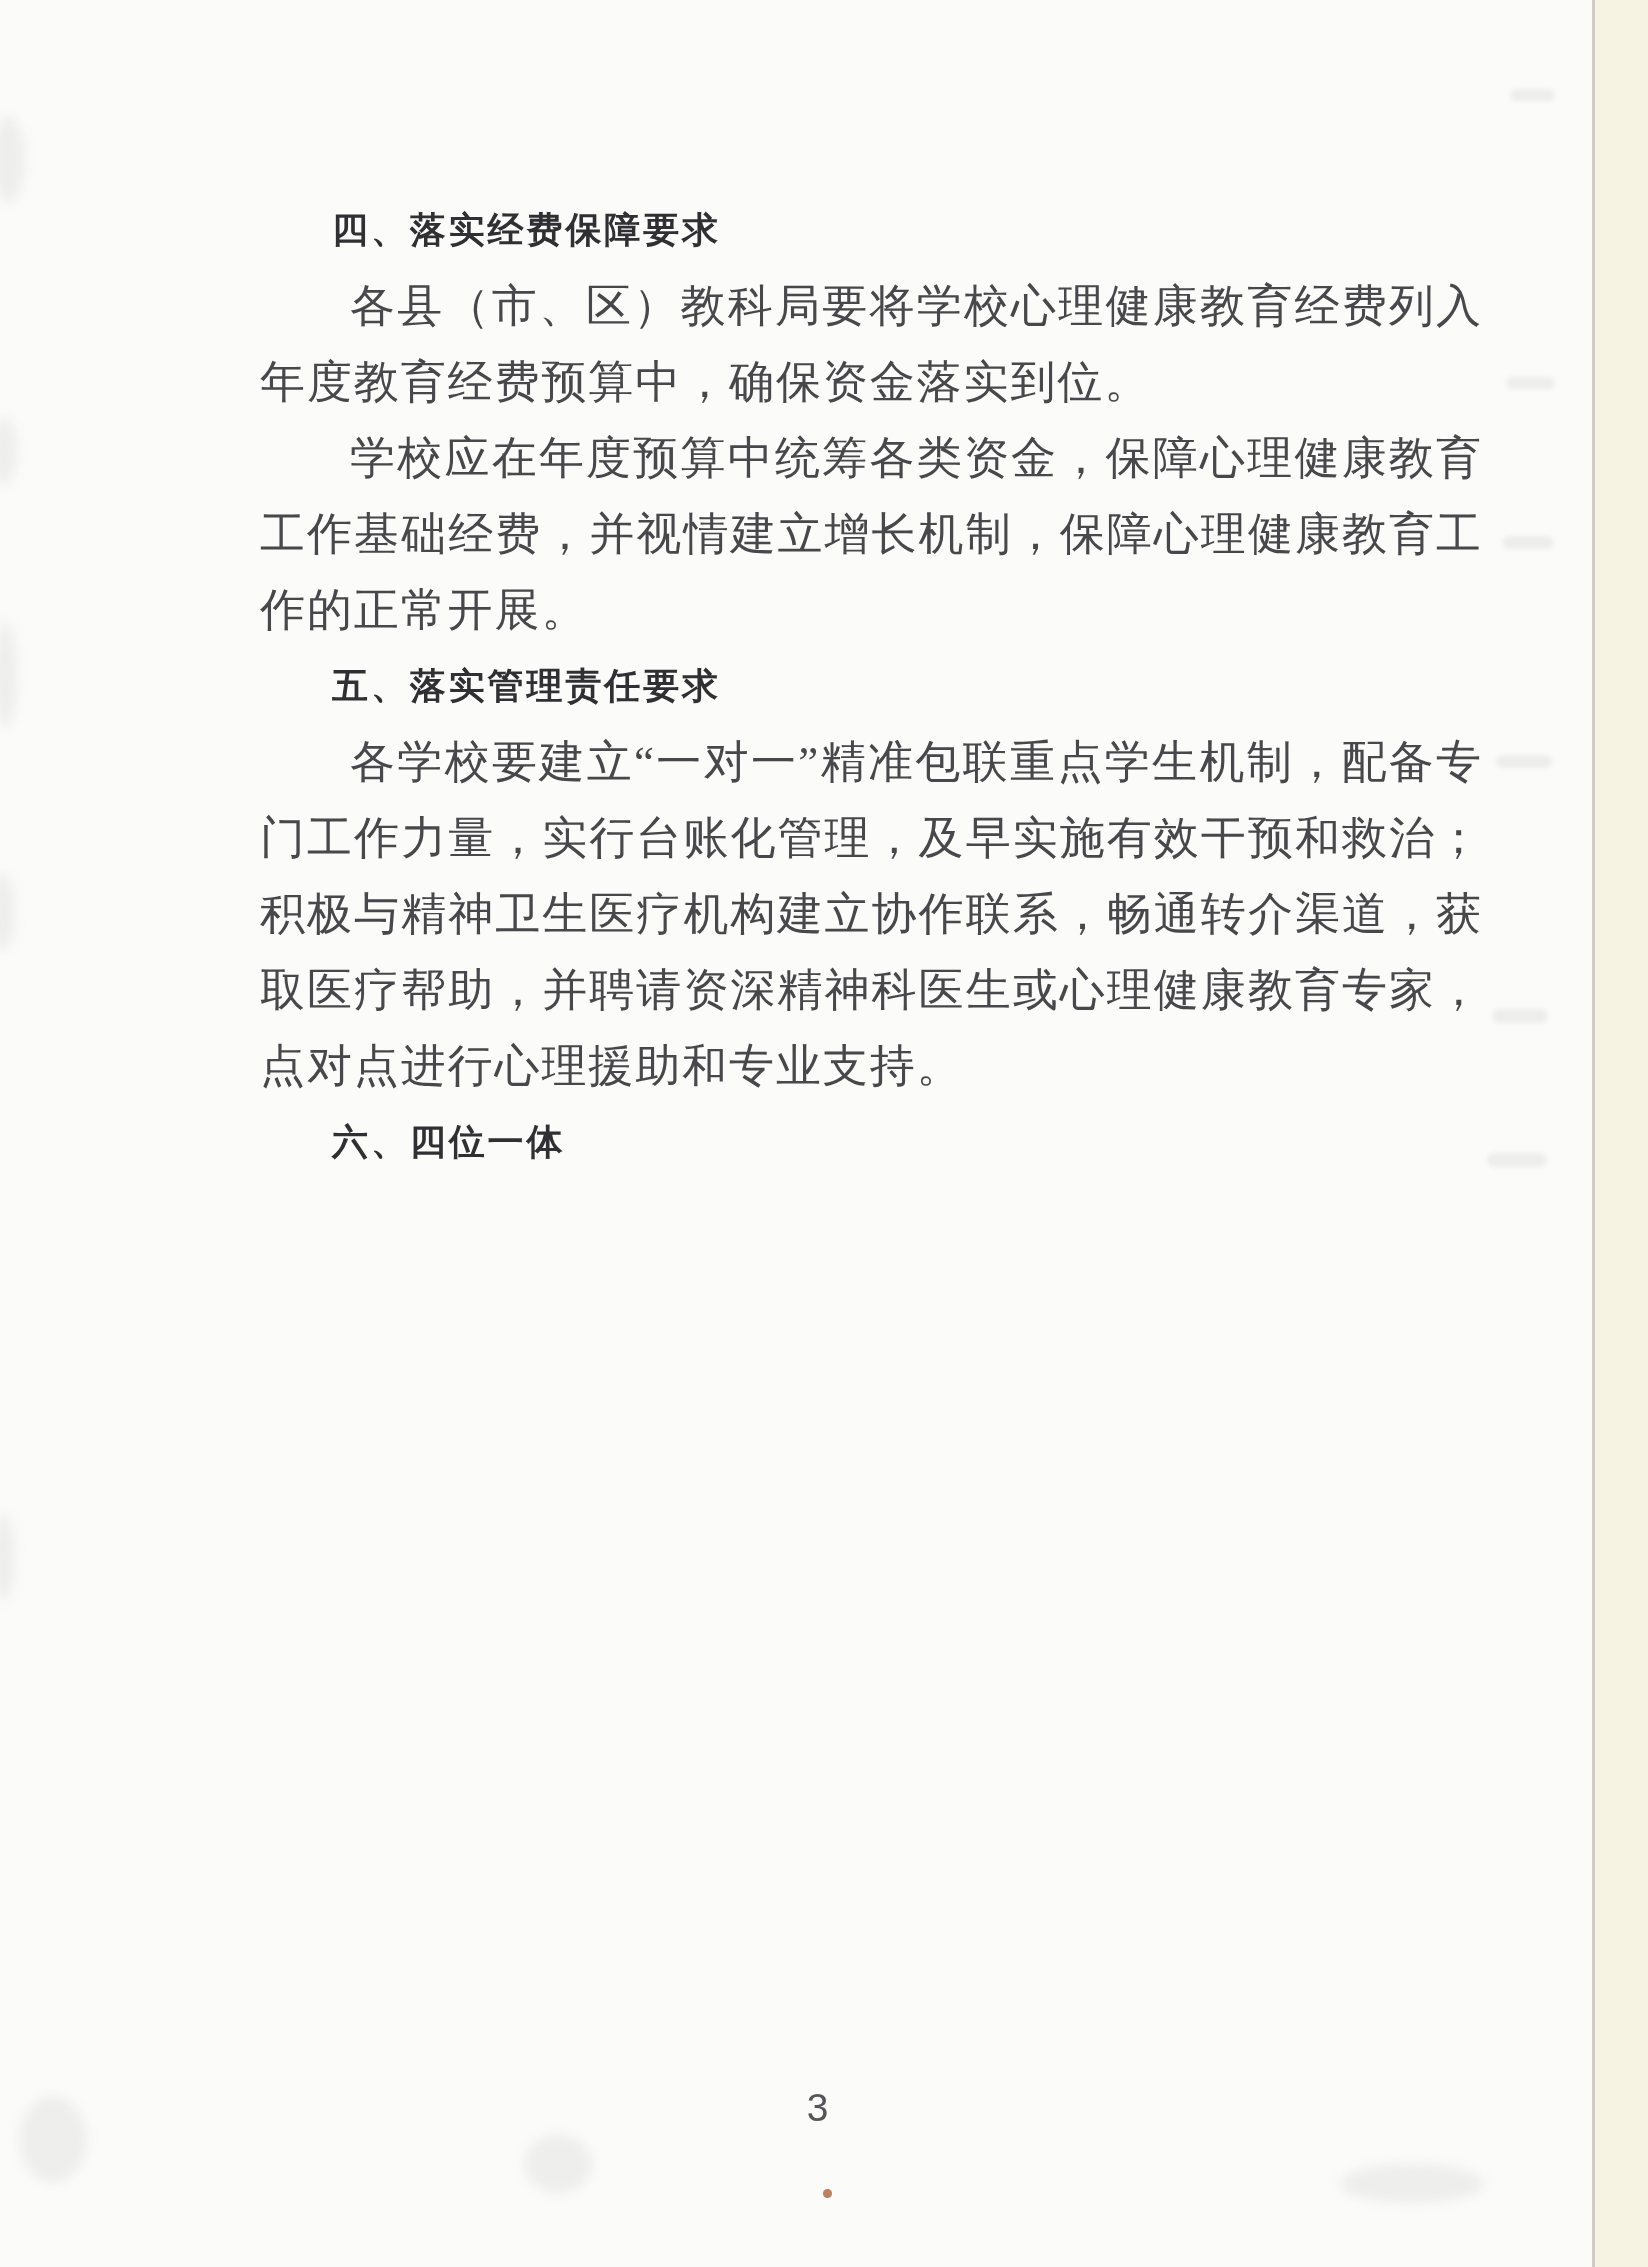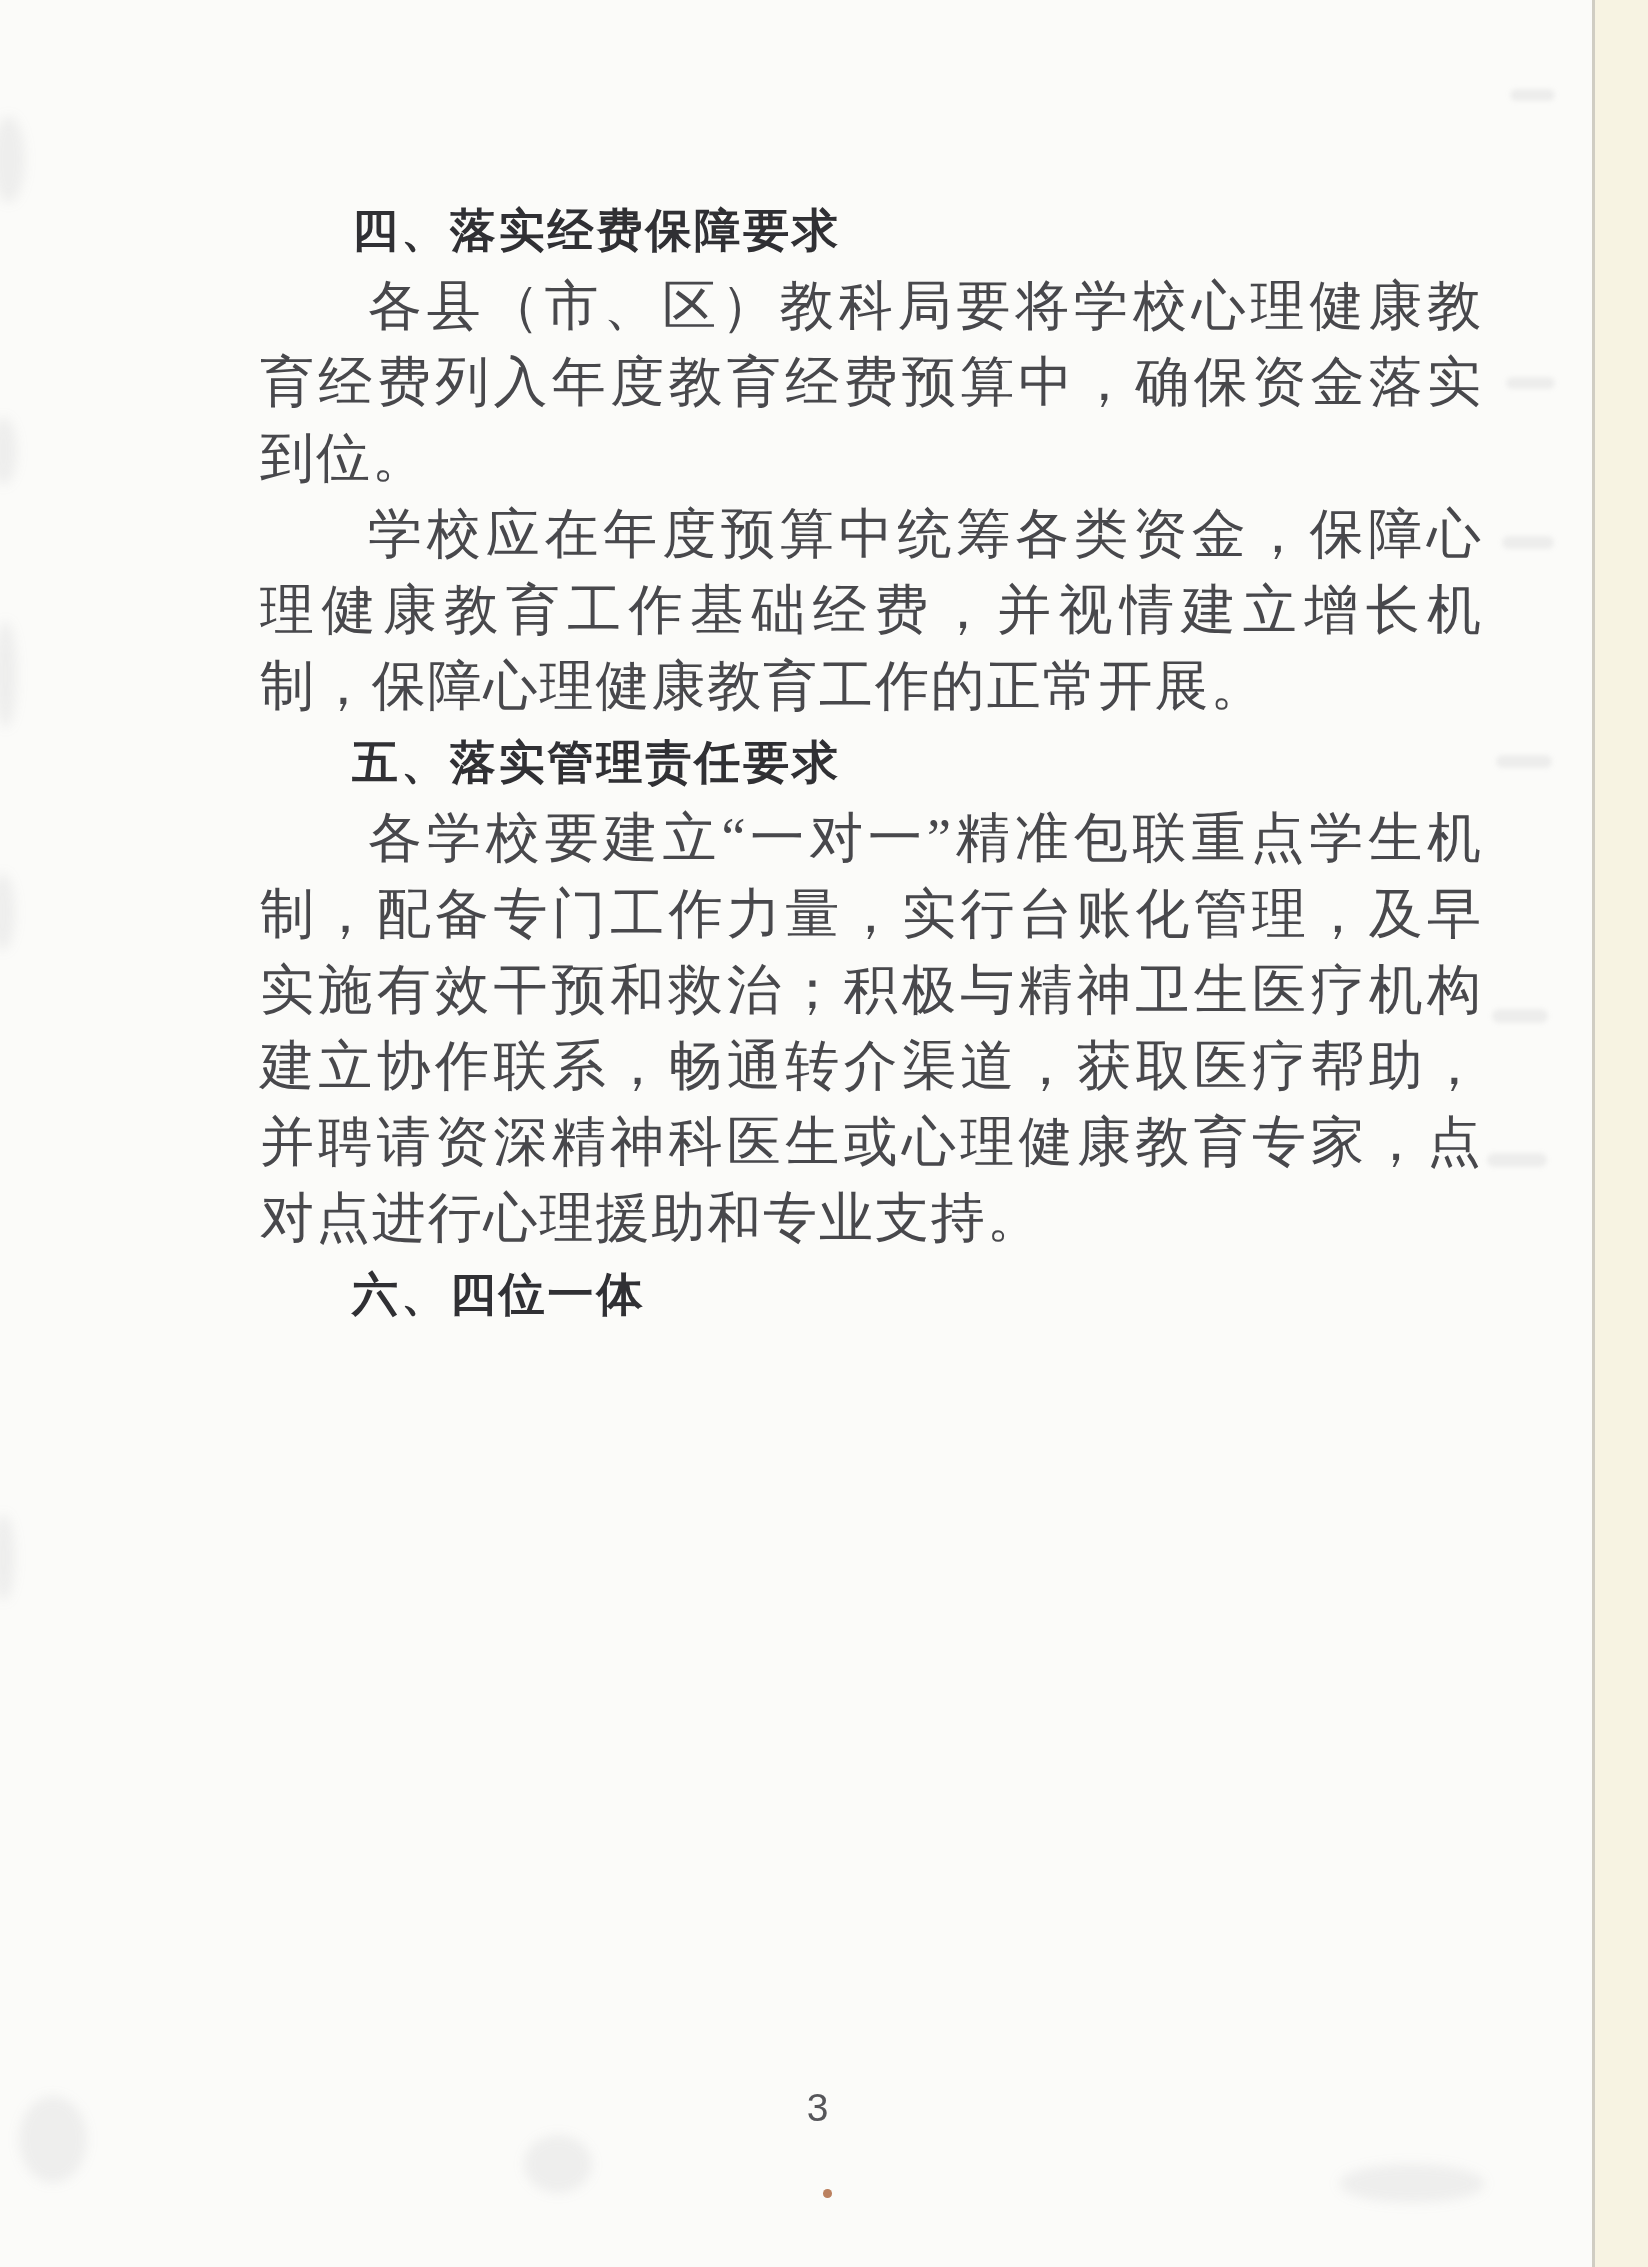--- a/index.html
+++ b/index.html
@@ -19,29 +19,29 @@
   }
   .doc{
     position:absolute;
     left:260px;top:192px;
     width:1223px;
     color:var(--body-text);
   }
   .section-heading{
     font-family:"Liberation Sans", sans-serif;
     font-weight:700;
-    font-size:46px;
+    font-size:36px;
     line-height:76px;
     letter-spacing:2.9px;
     color:var(--heading-text);
     text-indent:2em;
     margin:0;
   }
   .body-paragraph{
-    font-size:54px;
+    font-size:45px;
     line-height:76px;
     letter-spacing:1.9px;
     text-indent:2em;
     text-align:justify;
     word-break:break-all;
     margin:0;
   }
   .page-number{
     position:absolute;
     left:794px;top:2086px;

